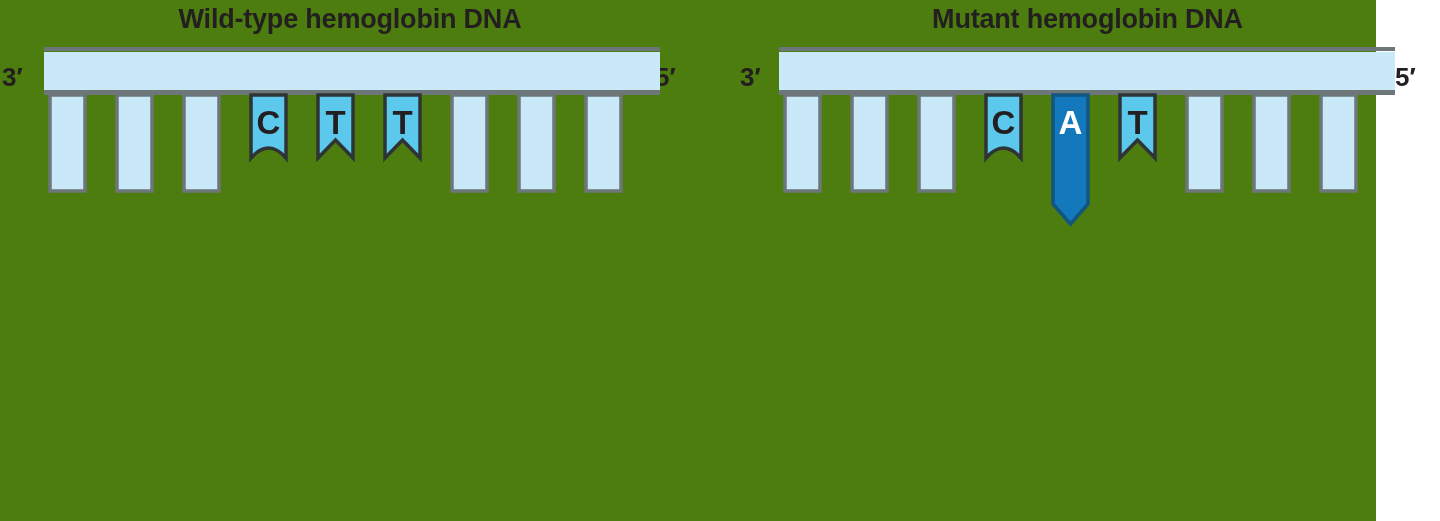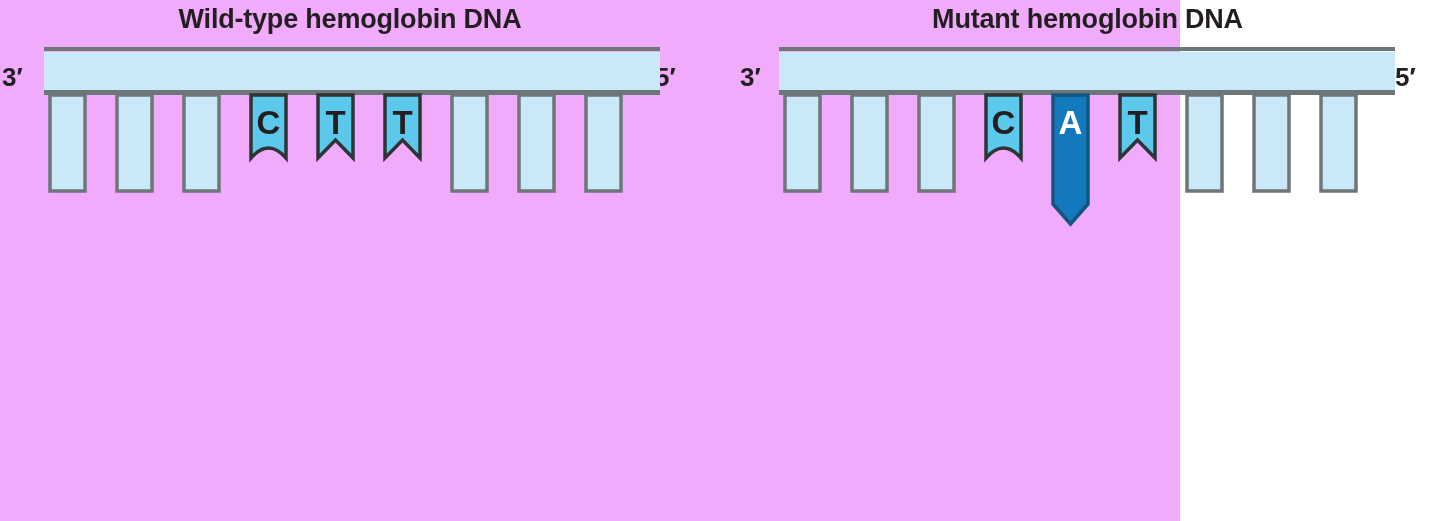--- a/index.html
+++ b/index.html
@@ -8,23 +8,23 @@
     background: #ffffff;
   }
   body {
     width: 1440px;
     height: 521px;
     overflow: hidden;
     font-family: "Liberation Sans", sans-serif;
   }
   .figure {
     position: relative;
-    width: 1180px;
+    width: 1376px;
     height: 521px;
-    background: #f0abfc;
+    background: #4d7c0f;
   }
   .panel {
     position: absolute;
     top: 0;
   }
   .panel-left  { left: 0px;   width: 700px; }
   .panel-right { left: 735px; width: 705px; }
 
   .panel-title {
     position: absolute;

